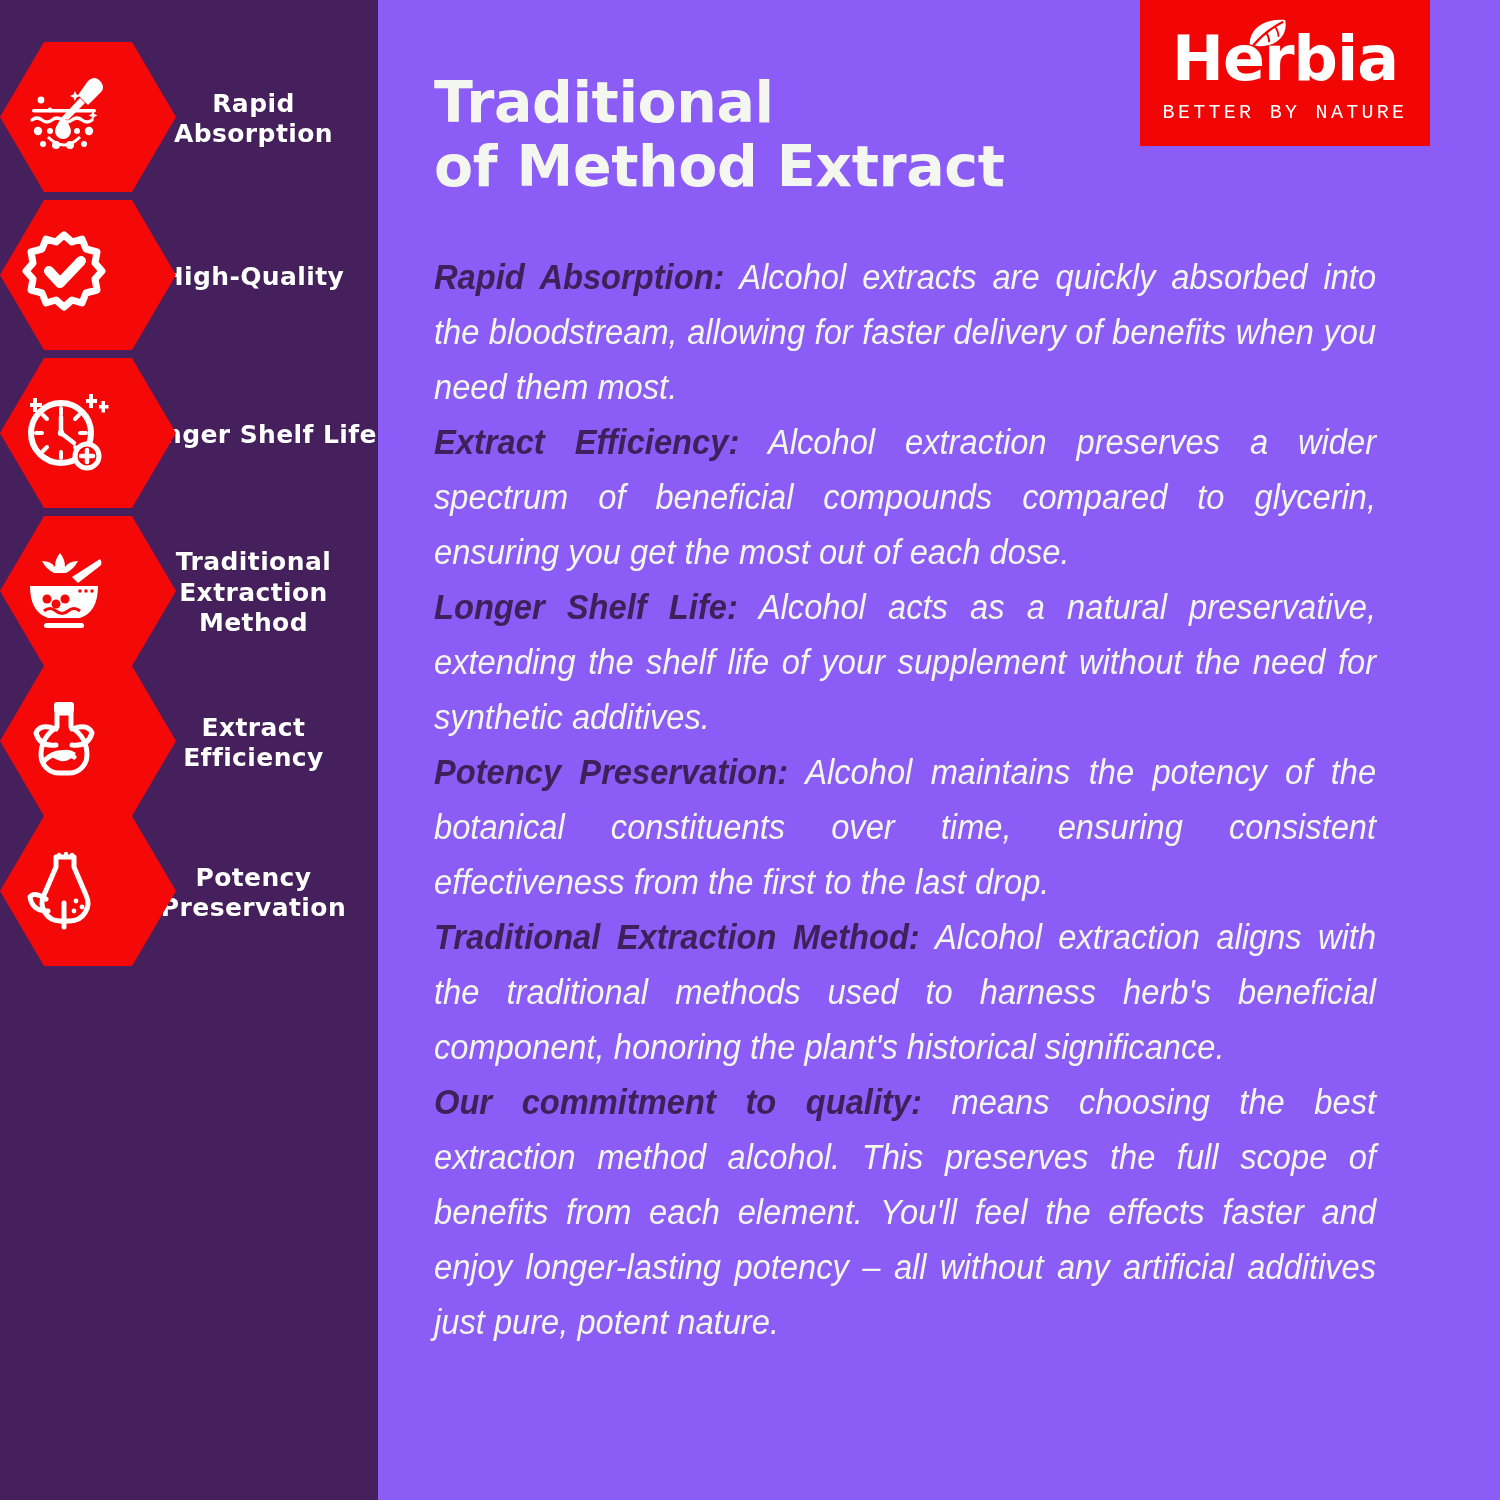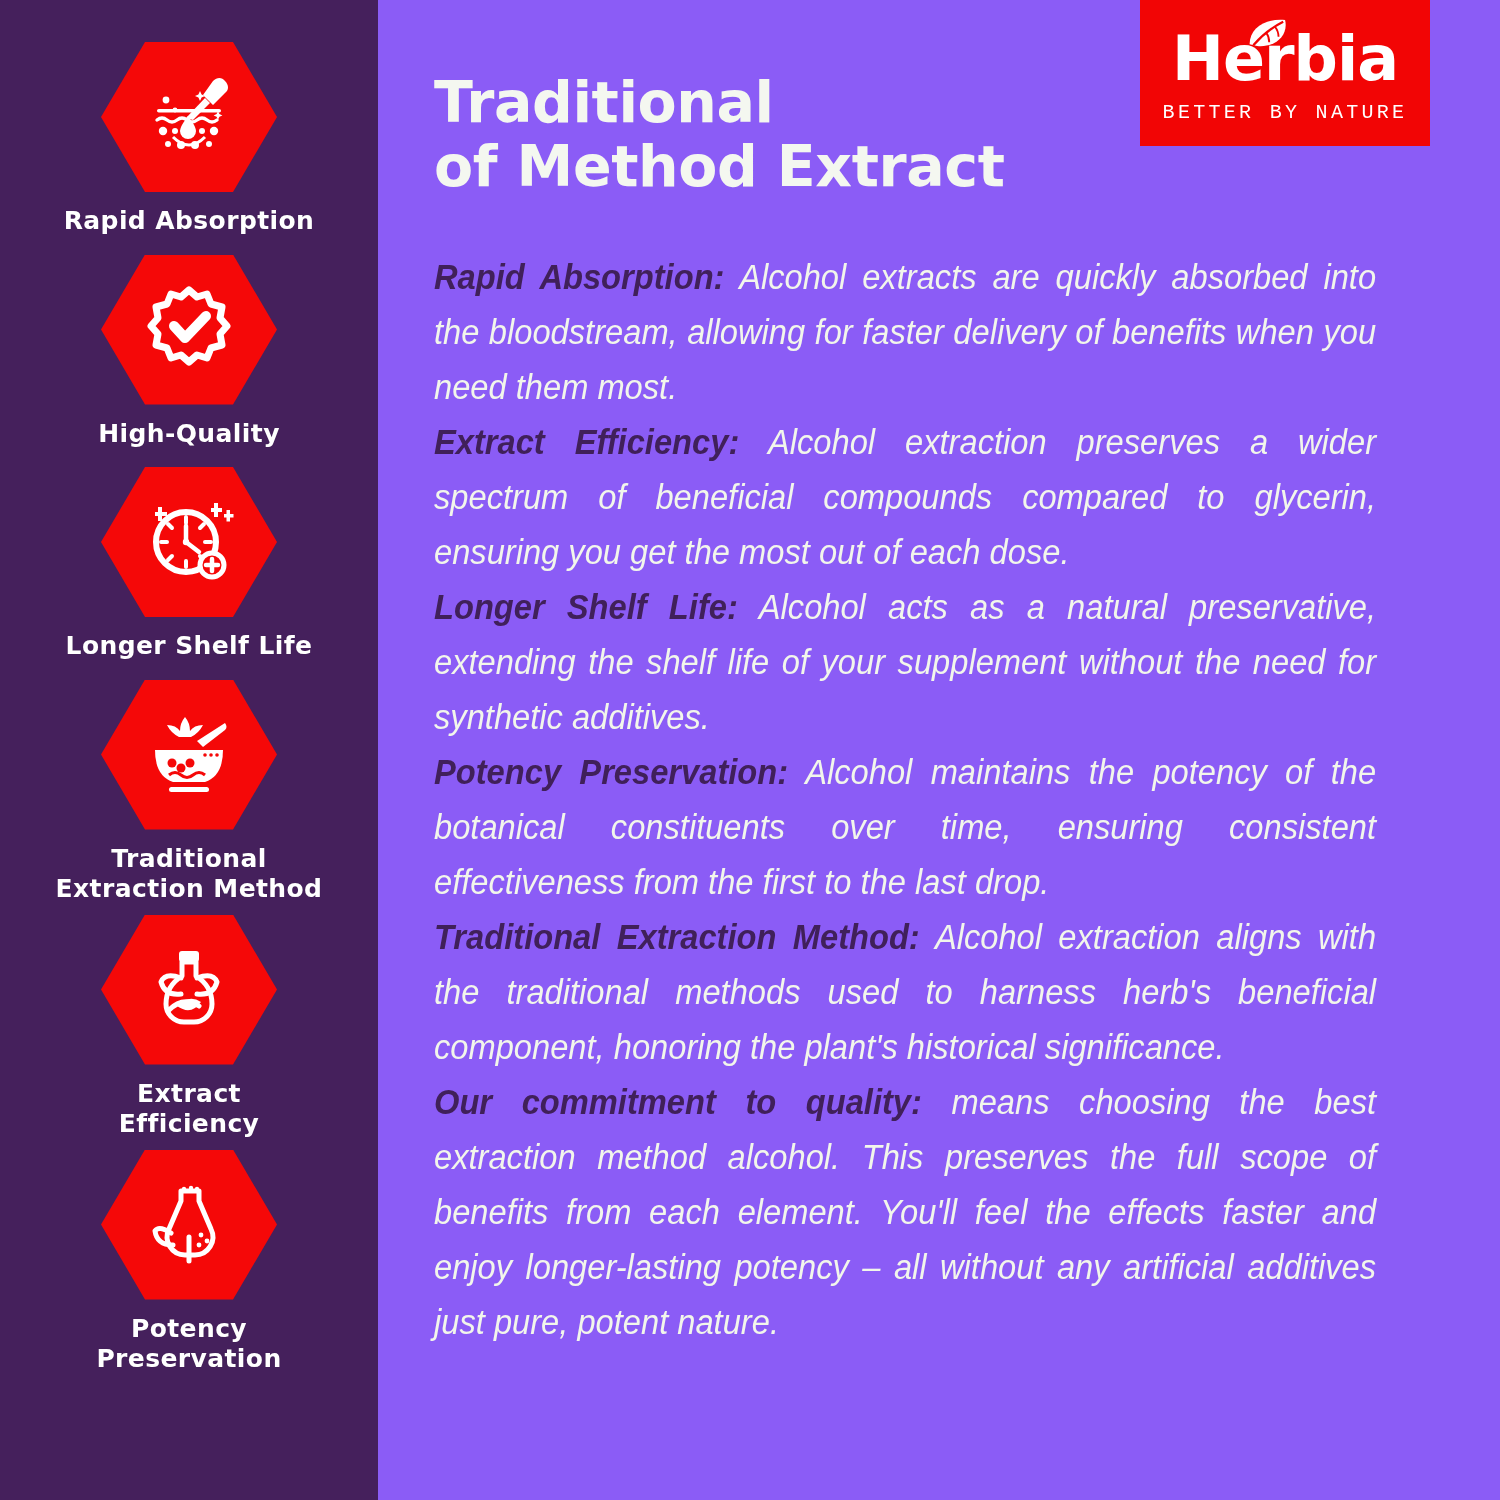--- a/index.html
+++ b/index.html
@@ -21,21 +21,20 @@
   .sidebar {
     width:378px; height:1500px;
     background:#45205C;
     flex:0 0 378px;
     position:relative;
     padding-top:42px;
   }
   .feature {
     width:100%;
     display:flex;
-    flex-direction:column;
     align-items:center;
   }
   .hexwrap {
     width:176px; height:150px;
     position:relative;
     display:flex;
     align-items:center;
     justify-content:center;
   }
   .hex {

